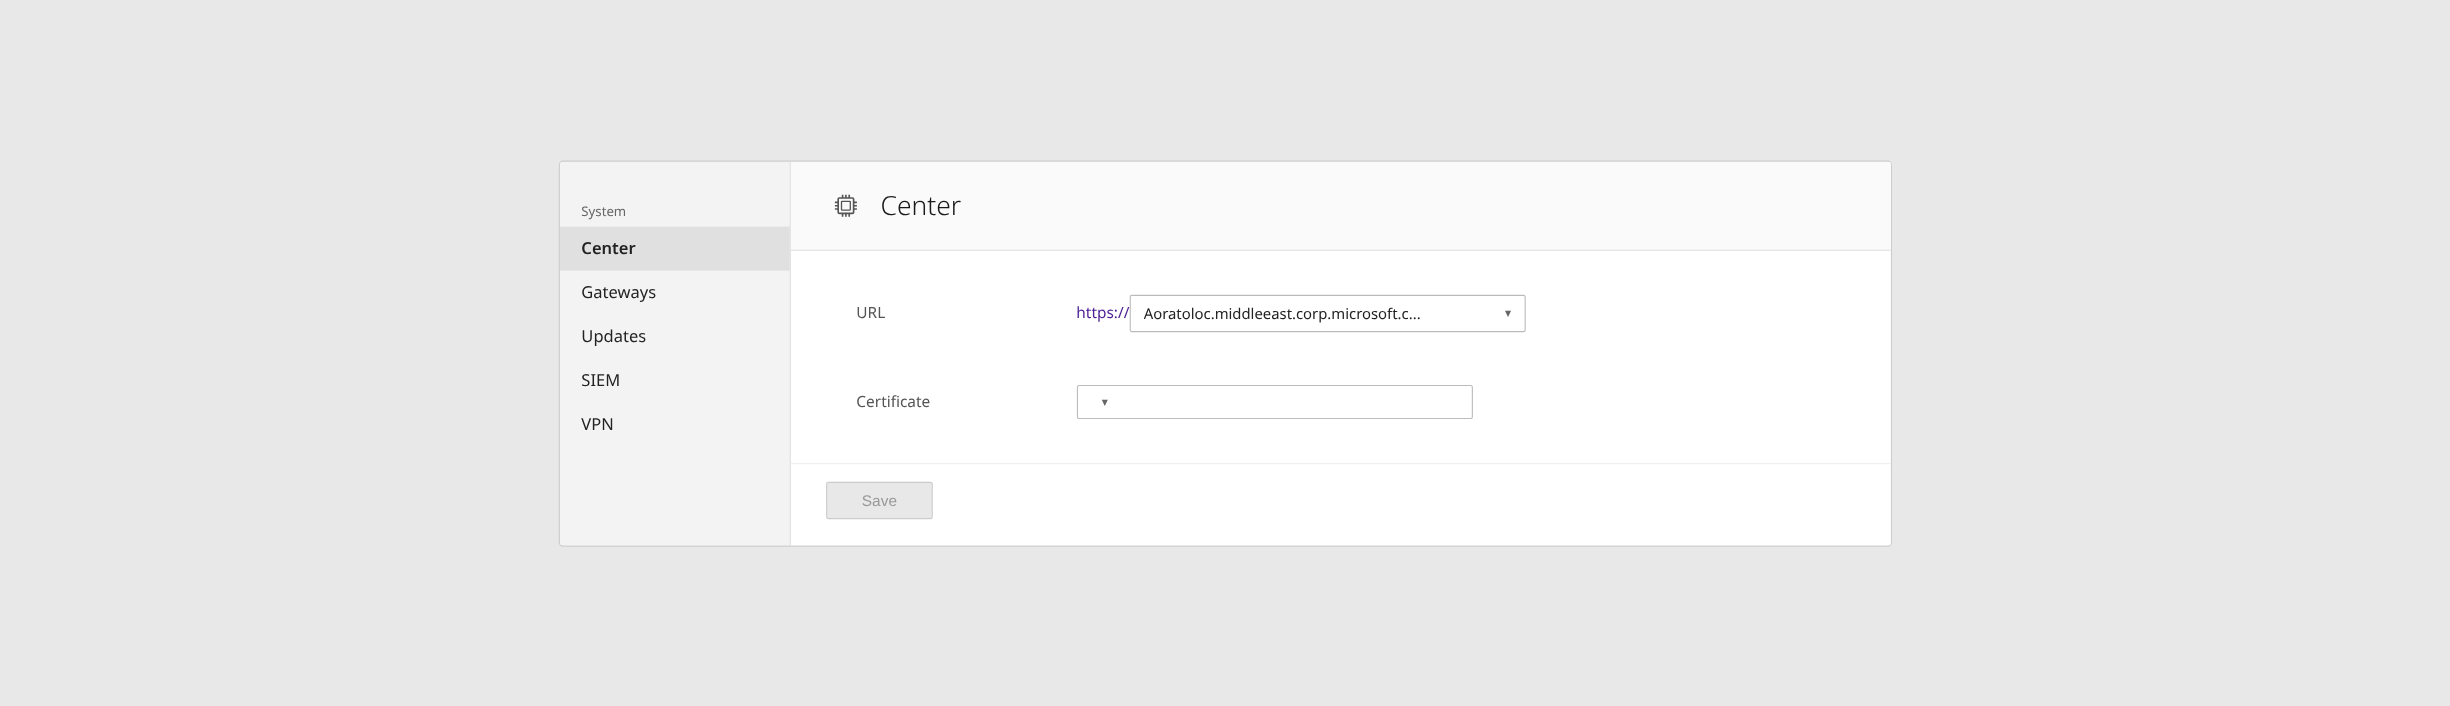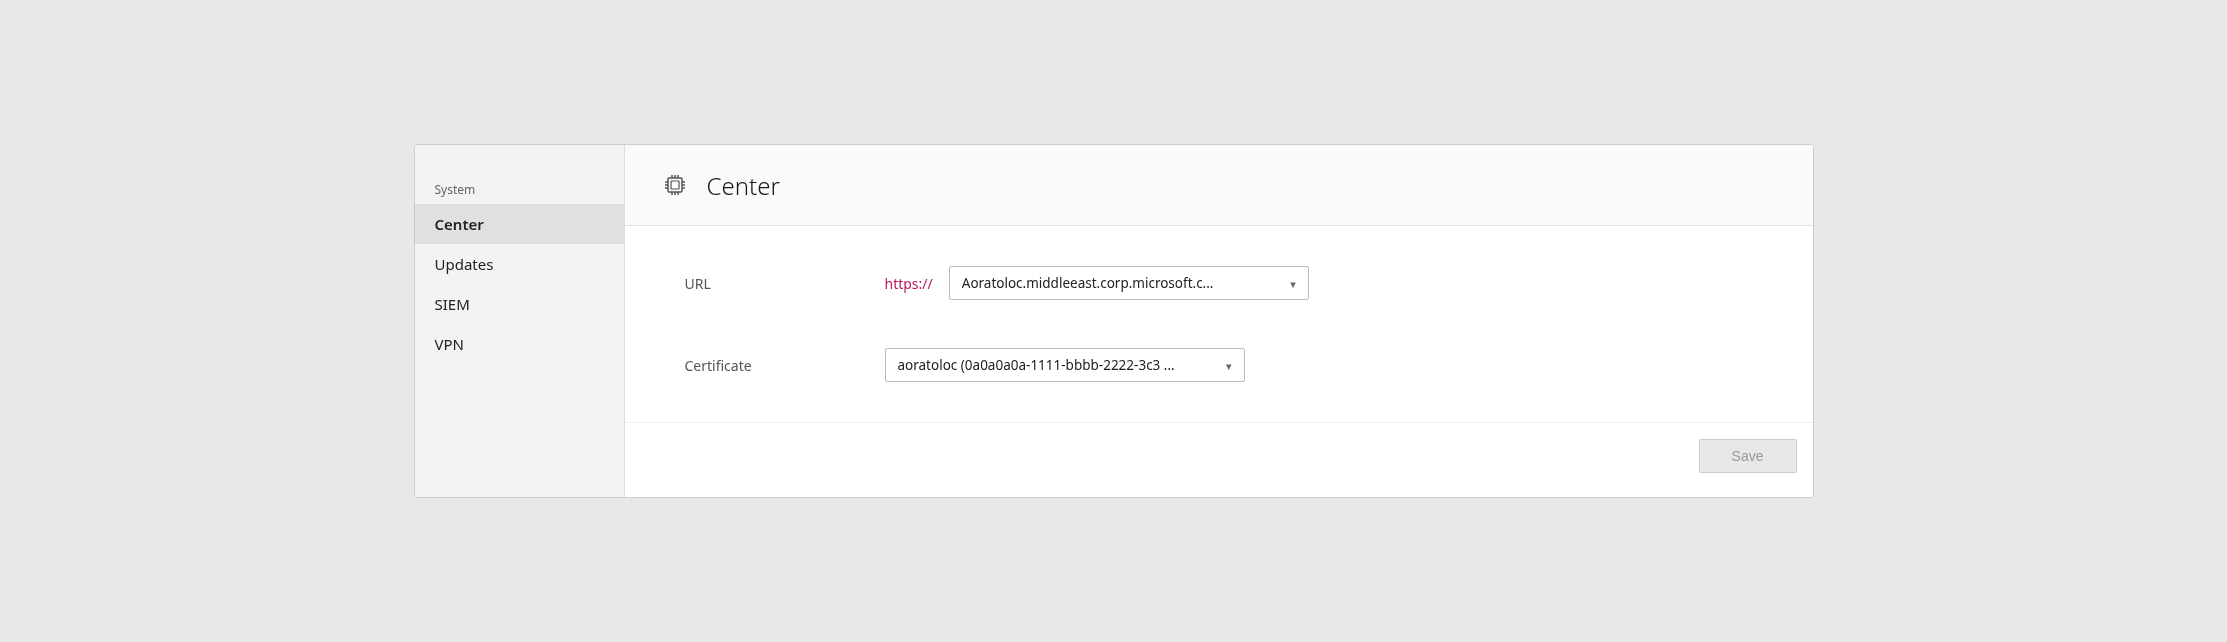--- a/index.html
+++ b/index.html
@@ -6,21 +6,21 @@
     body {
       font-family: 'Segoe UI', system-ui, -apple-system, sans-serif;
       background: #e8e8e8;
       display: flex;
       align-items: center;
       justify-content: center;
       min-height: 100vh;
       padding: 16px;
     }
     .window {
-      width: 1400px;
+      width: 1212px;
       max-width: 100%;
       background: #f3f3f3;
       border: 1px solid #ccc;
       border-radius: 4px;
       display: flex;
       overflow: hidden;
     }
     .sidebar {
       width: 210px;
       min-width: 210px;
@@ -90,22 +90,22 @@
       color: #555;
       flex-shrink: 0;
     }
     .url-group {
       display: flex;
       align-items: center;
       gap: 0;
     }
     .url-prefix {
       font-size: 14px;
-      color: #be185d;
-      margin-right: 16px;
+      color: #4c1d95;
+      margin-right: 0;
     }
     .dropdown {
       display: flex;
       align-items: center;
       border: 1px solid #bbb;
       background: #fff;
       padding: 7px 12px;
       font-size: 13.5px;
       color: #222;
       cursor: pointer;
@@ -120,22 +120,22 @@
       white-space: nowrap;
     }
     .dropdown-arrow {
       margin-left: 10px;
       color: #666;
       font-size: 11px;
       flex-shrink: 0;
     }
     .footer-row {
       display: flex;
-      justify-content: flex-end;
-      padding: 16px 16px 24px 32px;
+      justify-content: flex-start;
+      padding: 16px 48px 24px 32px;
       border-top: 1px solid #efefef;
       margin-top: auto;
     }
     .save-button {
       background: #e8e8e8;
       border: 1px solid #ccc;
       color: #999;
       padding: 8px 32px;
       font-size: 14px;
       cursor: pointer;
@@ -144,20 +144,23 @@
   </style>
 </head>
 <body>
 
 <div class="window">
 
   <div class="sidebar">
     <div class="sidebar-section-label">System</div>
     <div class="sidebar-item active">
       <span>Center</span>
+    </div>
+    <div class="sidebar-item">
+      <span>Gateways</span>
     </div>
     <div class="sidebar-item">
       <span>Updates</span>
     </div>
 
     <div class="sidebar-item">
       <span>SIEM</span>
     </div>
     <div class="sidebar-item">
       <span>VPN</span>
@@ -201,21 +204,20 @@
           <div class="dropdown">
             <span class="dropdown-text">Aoratoloc.middleeast.corp.microsoft.c...</span>
             <span class="dropdown-arrow">▾</span>
           </div>
         </div>
       </div>
 
       <div class="form-row">
         <div class="form-label">Certificate</div>
         <div class="dropdown">
-          <span class="dropdown-text">aoratoloc (0a0a0a0a-1111-bbbb-2222-3c3 ...</span>
           <span class="dropdown-arrow">▾</span>
         </div>
       </div>
     </div>
 
     <div class="footer-row">
       <button class="save-button">Save</button>
     </div>
   </div>
 </div>

